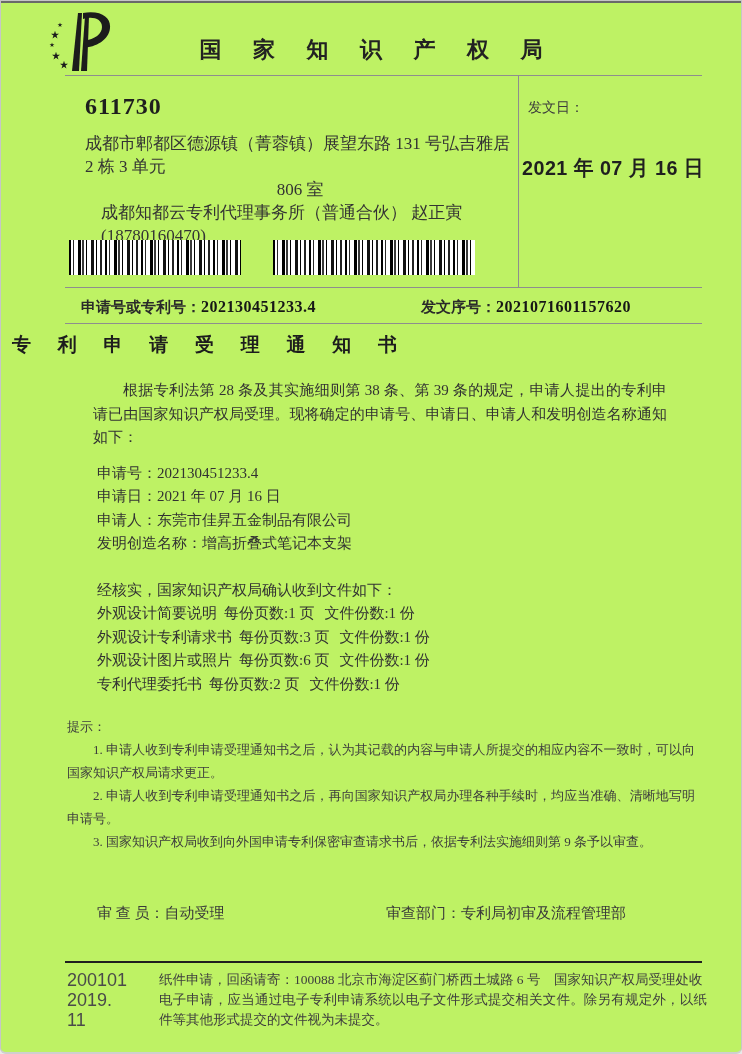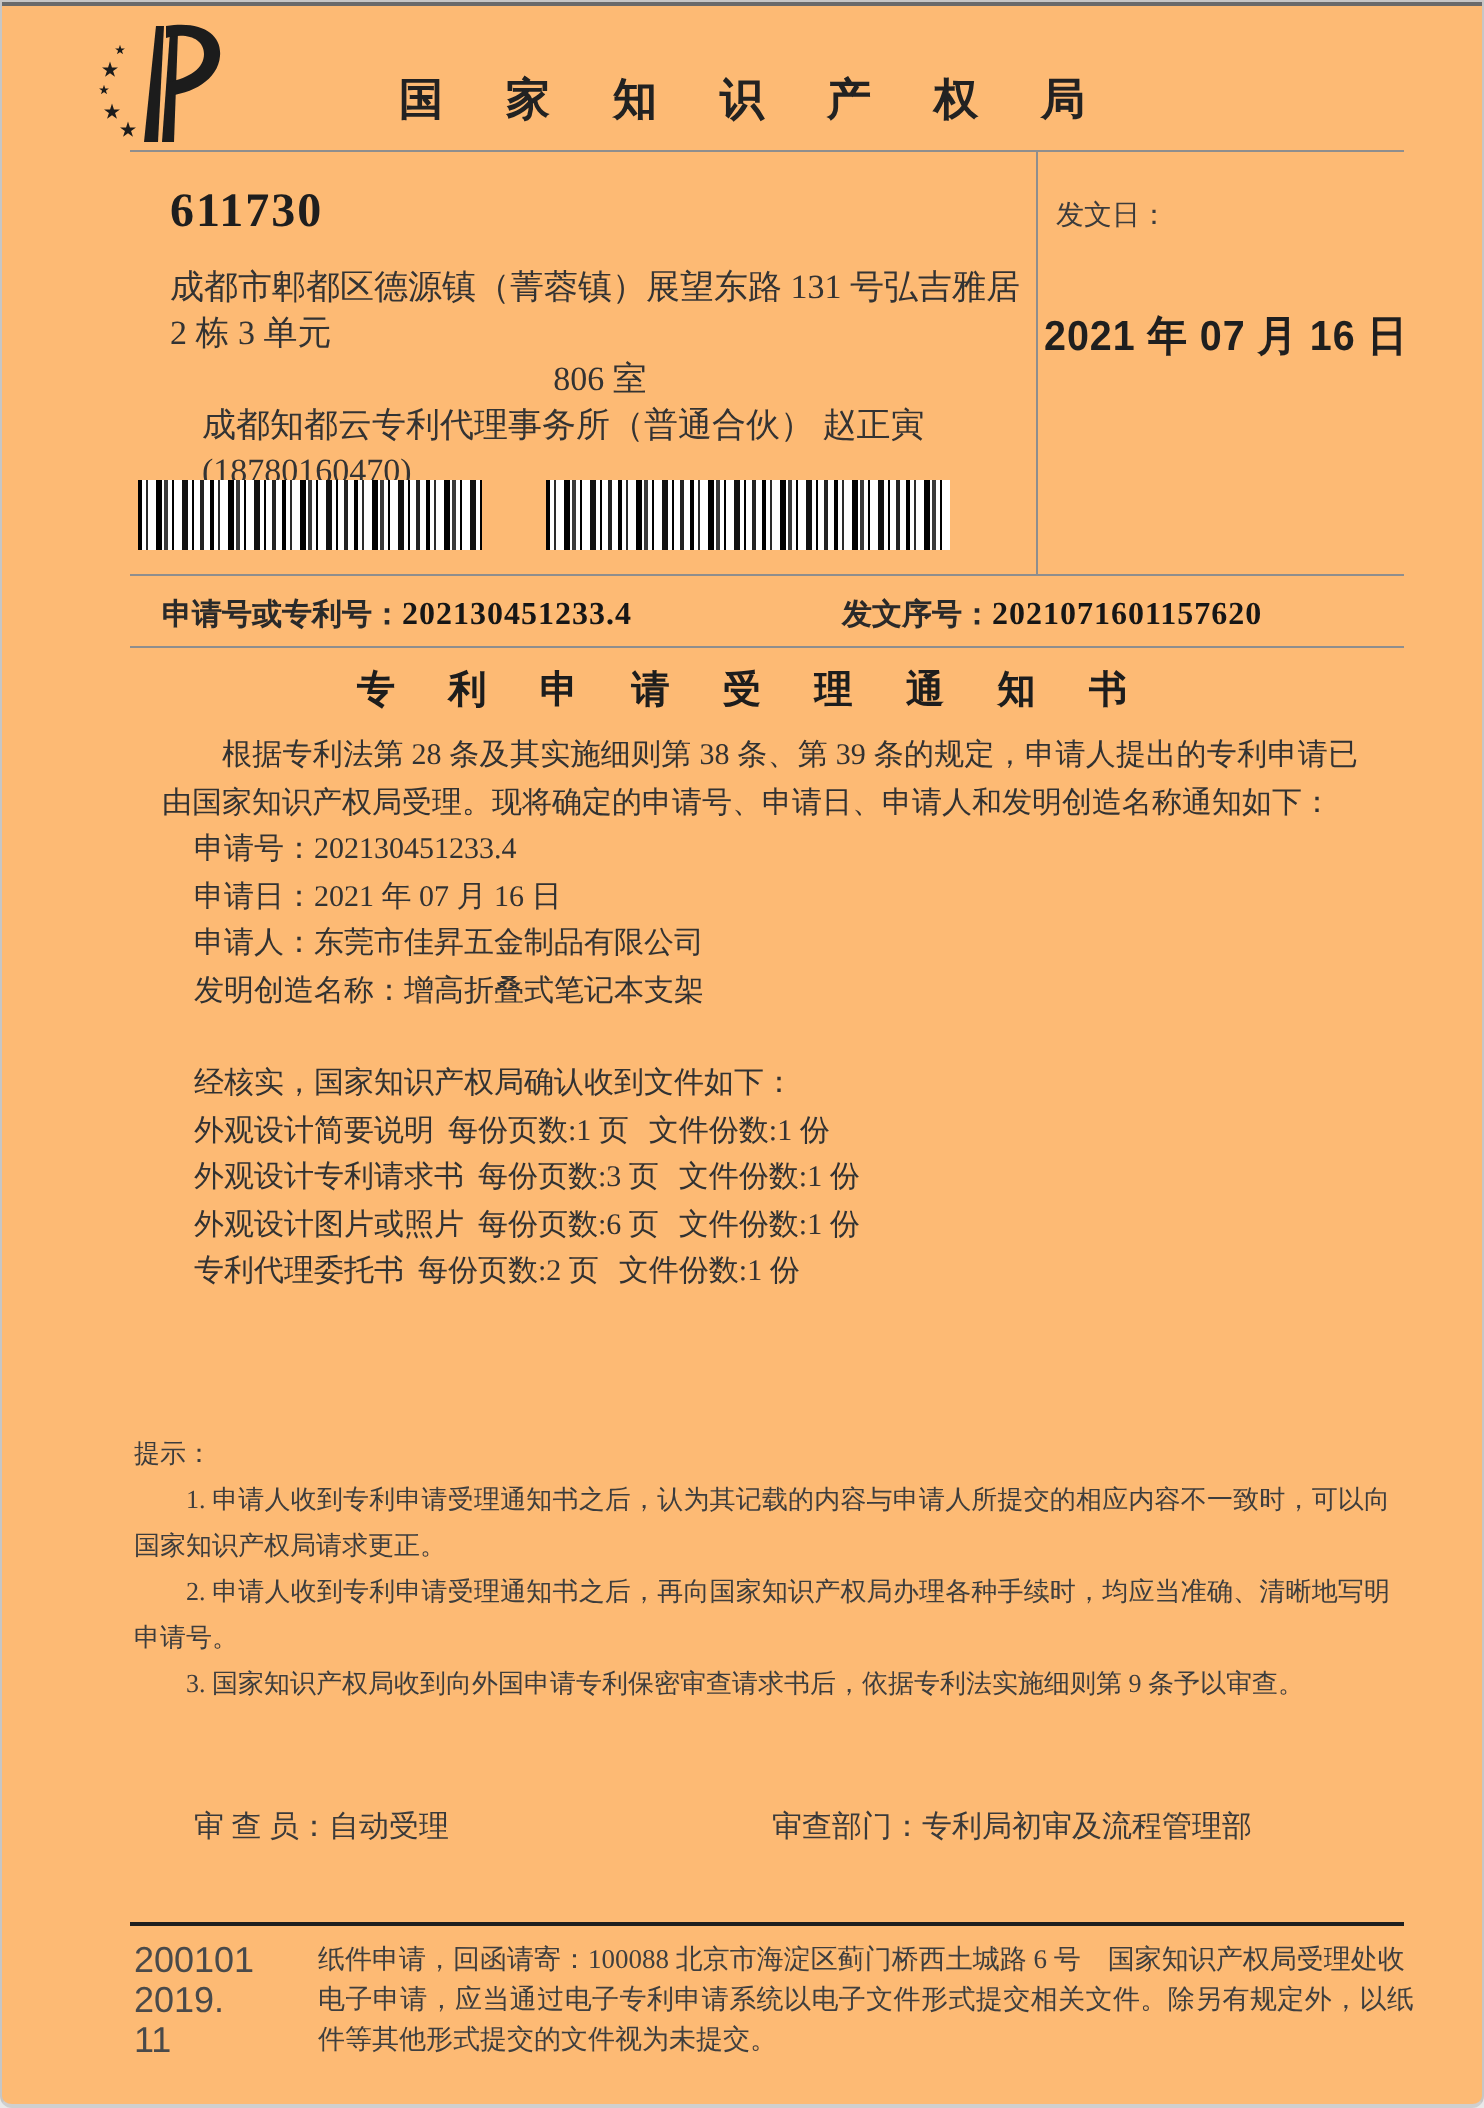--- a/index.html
+++ b/index.html
@@ -1,20 +1,20 @@
 <!DOCTYPE html>
 <html><head>
 <meta charset="utf-8">
 <style>
   html,body{margin:0;padding:0;background:#e9e9e9;}
   .page{
     position:relative;
     width:742px;height:1054px;
     margin:0 auto;
-    background:#fdba74;
+    background:#bef264;
     border:1px solid #c6c6c6;
     border-bottom:2px solid #cfcfcf;
     border-radius:0 0 6px 6px;
     box-sizing:border-box;
     font-family:"Liberation Serif","DejaVu Serif",serif;
     color:#2b2b2b;
     overflow:hidden;
   }
   .scan-edge-top{position:absolute;top:0;left:0;right:0;height:2px;background:#6a6a6a;}
   
@@ -54,26 +54,26 @@
   .barcode-left{left:68px;width:172px;}
   .barcode-right{left:272px;width:202px;}
   
   .num-row{position:absolute;top:297px;left:0;right:0;font-size:15px;}
   .num-group1{position:absolute;left:80px;top:0;}
   .num-group2{position:absolute;left:420px;top:0;}
   .num-label{font-weight:600;color:#2a2a2a;}
   .num-value{font-weight:bold;font-size:16px;color:#161616;letter-spacing:0.5px;}
   
   .notice-title{
-    position:absolute;top:331px;left:0;right:0;text-align:center;
+    position:absolute;top:331px;left:0;right:0;text-align:left;
     font-size:19px;font-weight:bold;letter-spacing:11px;text-indent:11px;color:#1d1d1d;
   }
   
   .body-block{position:absolute;left:80px;right:62px;top:366px;font-size:15px;line-height:23.5px;color:#323232;}
-  .intro{margin:0;text-indent:2em;text-align:justify;}
+  .intro{margin:12px;text-indent:2em;text-align:justify;}
   .field-line,.doc-line{padding-left:16px;}
   .spacer-line{height:23px;}
   .doc-pages{margin-left:7px;}
   .doc-copies{margin-left:10px;}
   
   .tips-block{position:absolute;left:66px;right:46px;top:714px;font-size:13px;line-height:23px;color:#3d3d3d;}
   .tips-item{text-indent:2em;text-align:justify;margin:0;}
   
   .examiner-row{position:absolute;top:903px;left:0;right:0;font-size:15px;color:#3a3a3a;}
   .examiner-group{position:absolute;left:96px;top:0;}

